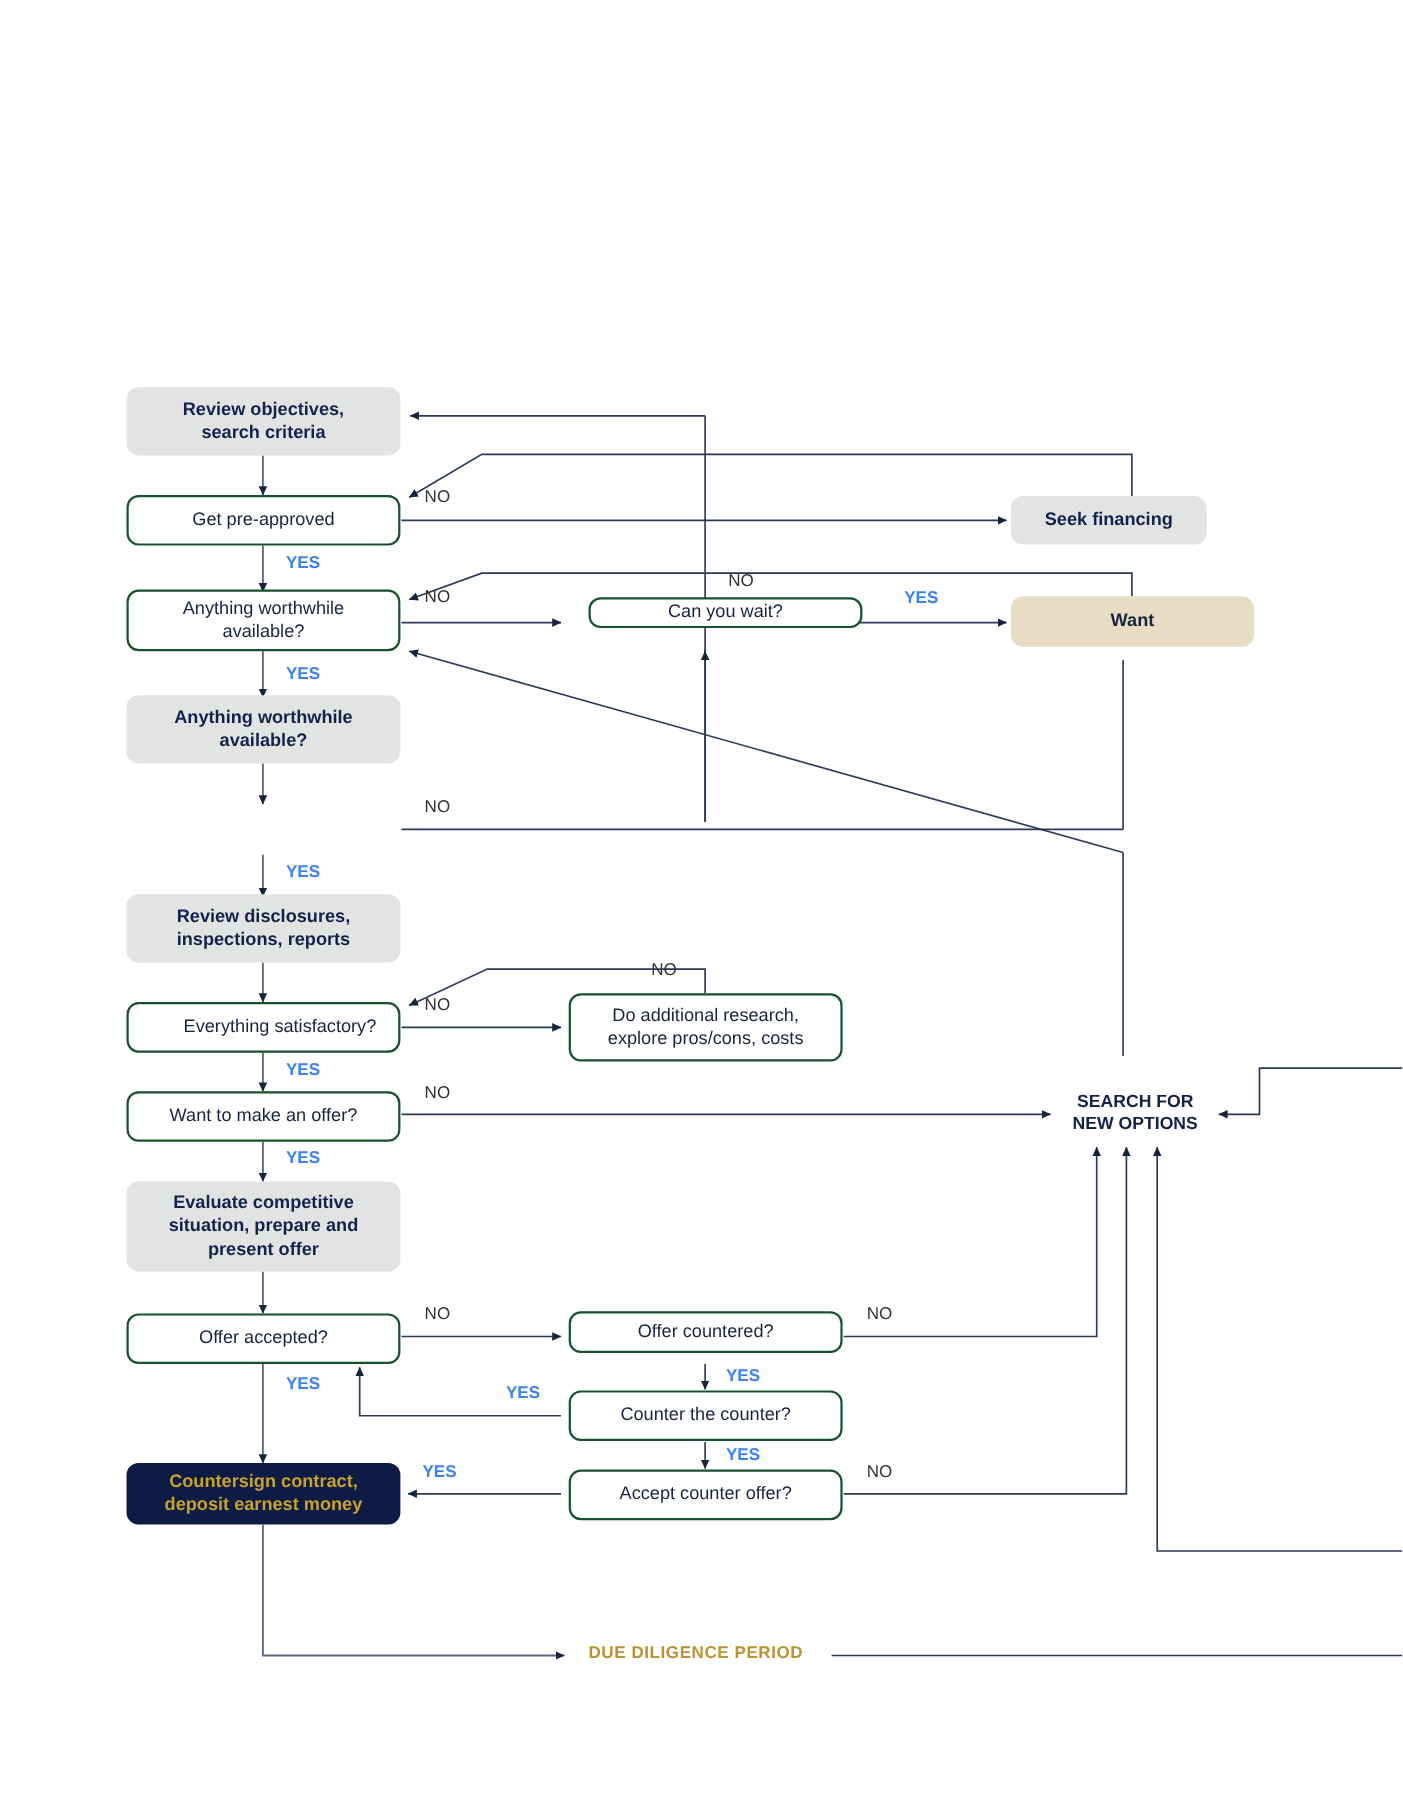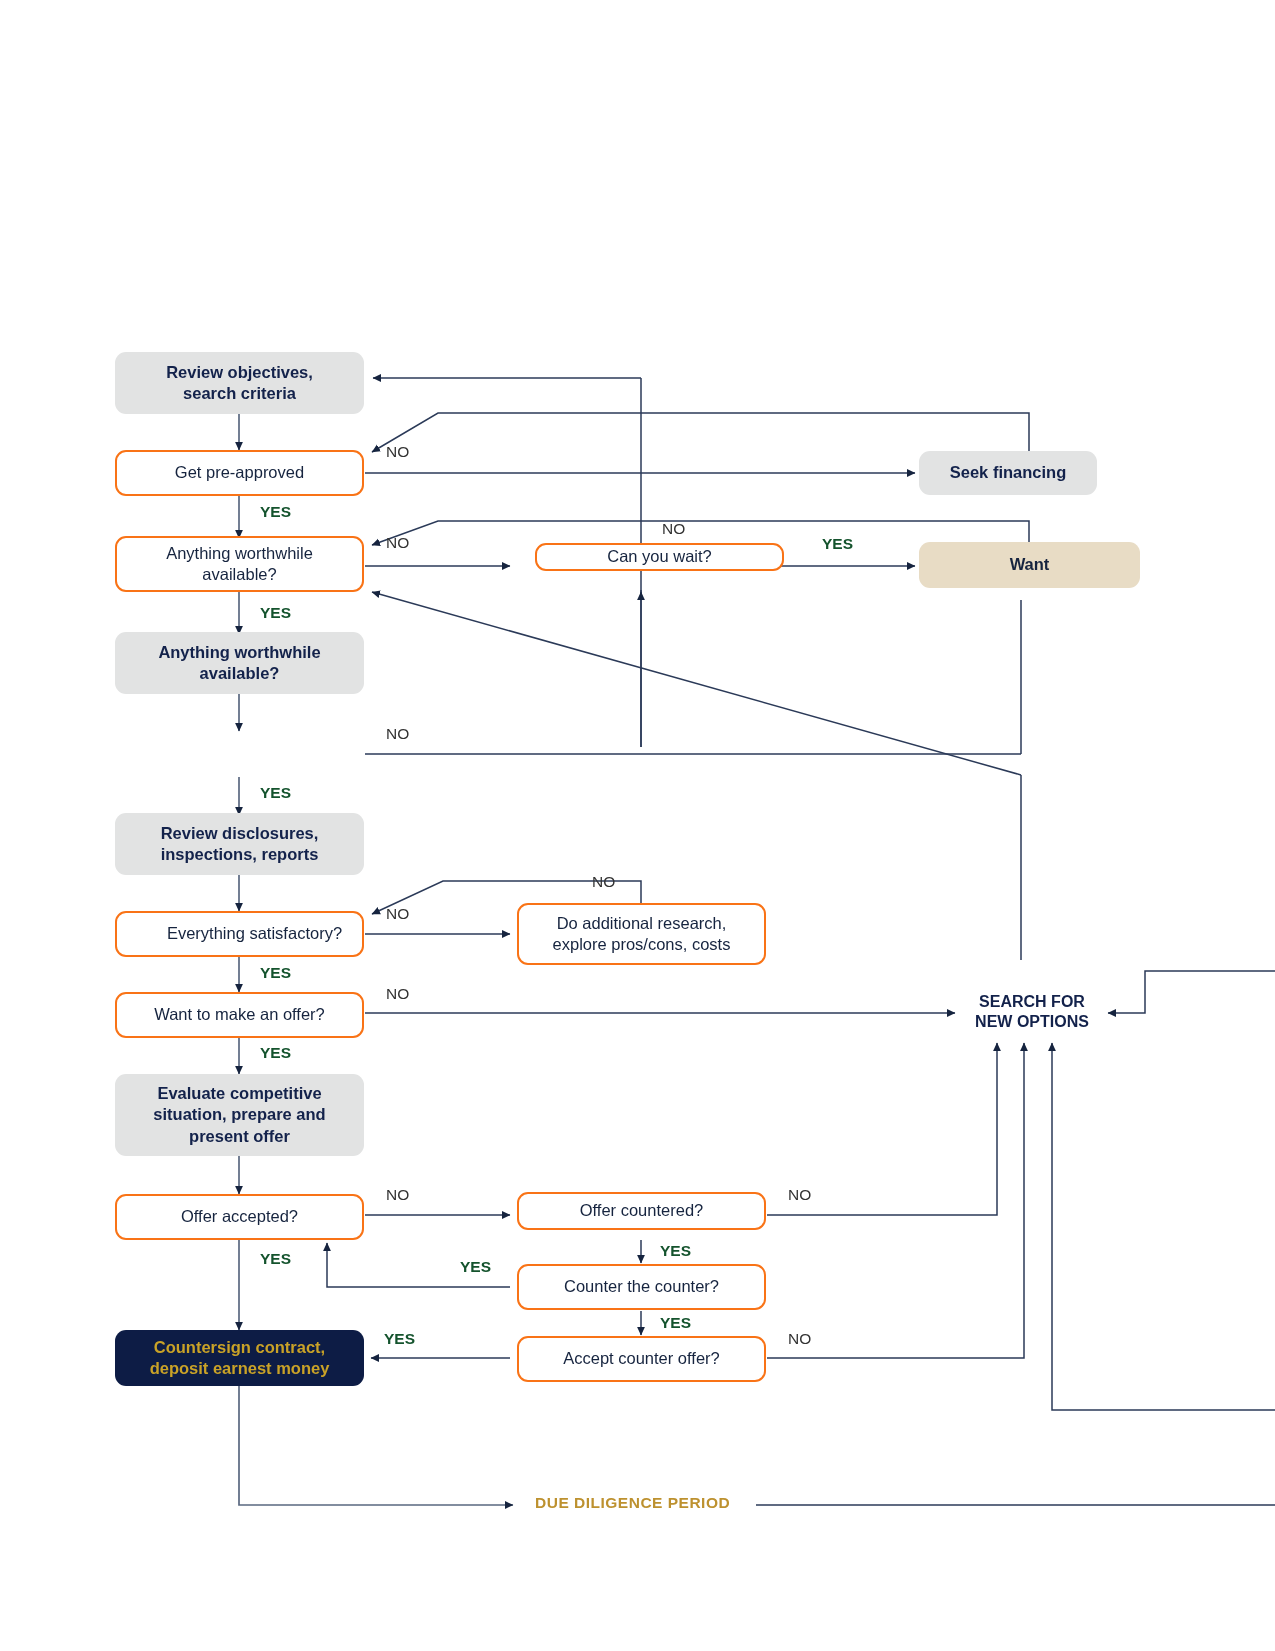--- a/index.html
+++ b/index.html
@@ -1,25 +1,25 @@
 <!DOCTYPE html>
 <html><head>
 <meta charset="utf-8">
 <style>
   html,body{margin:0;padding:0;background:#ffffff;}
   body{font-family:"Liberation Sans",sans-serif;}
   #canvas{position:relative;width:1275px;height:1651px;background:#ffffff;overflow:hidden;}
   #wires{position:absolute;left:0;top:0;width:1275px;height:1651px;pointer-events:none;}
   .node{position:absolute;box-sizing:border-box;display:flex;align-items:center;justify-content:center;text-align:center;line-height:1.28;}
   .n-gray{background:#e2e3e3;border-radius:11px;color:#13224b;font-weight:bold;font-size:16.5px;}
-  .n-gold{background:#ffffff;border:2px solid #f97316;border-radius:11px;color:#16243f;font-size:16.5px;}
+  .n-gold{background:#ffffff;border:2px solid #14532d;border-radius:11px;color:#16243f;font-size:16.5px;}
   .n-tan{background:#e8dcc5;border-radius:11px;color:#16243f;font-size:16.5px;font-weight:bold;}
   .n-navy{background:#0d1c45;border-radius:11px;color:#c9a227;font-weight:bold;font-size:16.5px;}
   .edge-label{position:absolute;font-size:15.5px;color:#333333;white-space:nowrap;}
-  .edge-label.yes{color:#14532d;font-weight:bold;}
+  .edge-label.yes{color:#3b82f6;font-weight:bold;}
   .plain-label{position:absolute;font-size:16px;font-weight:bold;color:#13224b;white-space:nowrap;text-align:center;line-height:1.25;}
   .phase-label{position:absolute;font-size:15.5px;font-weight:bold;color:#bd912f;letter-spacing:.5px;white-space:nowrap;}
 </style>
 </head>
 <body>
 
 <div id="canvas">
 
   <svg id="wires" viewBox="0 0 1275 1651">
     <defs>

